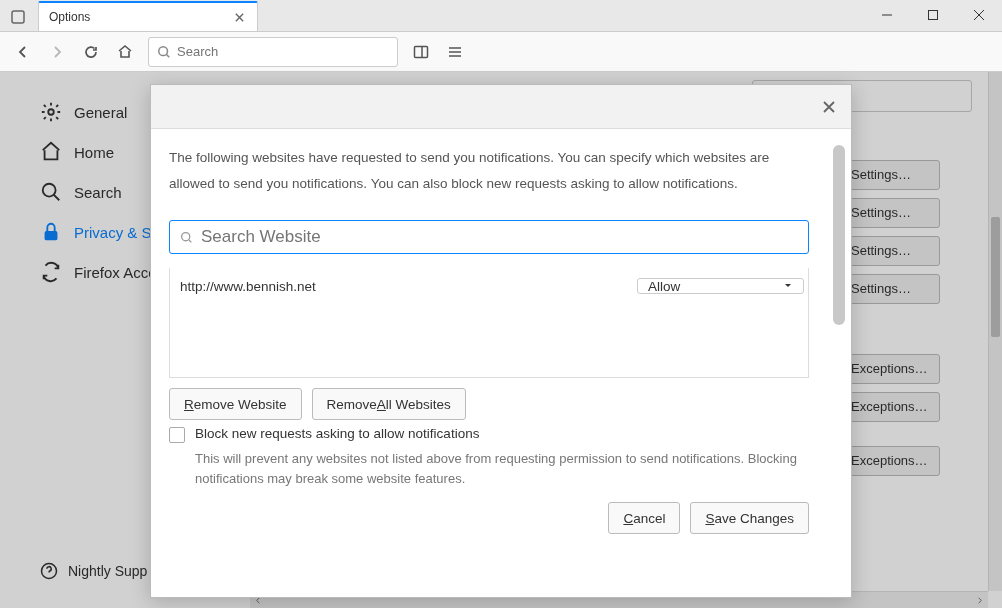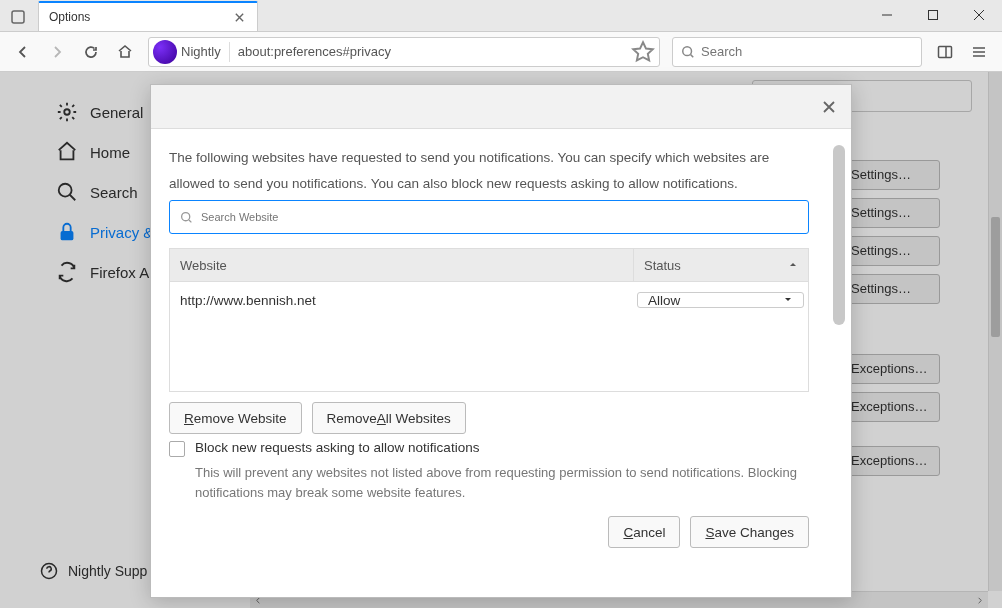--- a/index.html
+++ b/index.html
@@ -19,21 +19,21 @@
 .urlbar{flex:1;height:30px;border:1px solid #ccc;border-radius:3px;display:flex;align-items:center;background:#fff;padding:0 4px;margin:0 4px}
 .nightly-badge{width:24px;height:24px;border-radius:50%;background:radial-gradient(circle at 30% 30%,#7b2ff7,#3b0099);margin-right:4px}
 .nightly-text{font-size:13px;color:#555;margin-right:8px}
 .url-sep{width:1px;height:20px;background:#ddd;margin-right:8px}
 .url-text{flex:1;font-size:13px;color:#555}
 .star-btn{width:24px;height:24px;display:flex;align-items:center;justify-content:center;color:#888;cursor:pointer}
 .searchbar{width:250px;height:30px;border:1px solid #ccc;border-radius:3px;display:flex;align-items:center;background:#fff;padding:0 8px;margin:0 4px}
 .searchbar svg{width:14px;height:14px;color:#888;margin-right:6px}
 .searchbar input{border:none;outline:none;flex:1;font-size:13px}
 .content{position:relative;height:536px;background:#fff}
-.sidebar{position:absolute;left:56px;top:20px;width:180px}
+.sidebar{position:absolute;left:40px;top:20px;width:180px}
 .side-item{display:flex;align-items:center;height:40px;gap:12px;font-size:15px;color:#333;padding:4px 0;cursor:pointer}
 .side-item.active{color:#0a84ff}
 .side-item svg{width:22px;height:22px}
 .side-support{position:absolute;left:40px;bottom:28px;display:flex;align-items:center;gap:10px;font-size:14px;color:#333}
 .side-support svg{width:18px;height:18px}
 .main-panel{position:absolute;left:250px;top:8px;right:30px}
 .find-box{position:absolute;right:0;top:0;width:220px;height:32px;border:1px solid #ccc;border-radius:3px;background:#fff}
 .settings-btn{display:inline-block;width:100px;height:30px;border:1px solid #bbb;border-radius:3px;background:#f0f0f0;line-height:28px;padding:0 10px;font-size:13px;color:#333;text-align:left;position:absolute;left:590px}
 .sb1{top:80px}.sb2{top:118px}.sb3{top:156px}.sb4{top:194px}
 .ex1{top:274px}.ex2{top:312px}.ex3{top:366px}
@@ -42,24 +42,24 @@
 .vscroll{position:absolute;right:0;top:0;bottom:17px;width:14px;background:#f0f0f0;border-left:1px solid #ddd}
 .vscroll .thumb{position:absolute;left:2px;right:2px;top:145px;height:120px;background:#c0c0c0;border-radius:2px}
 .overlay{position:absolute;left:0;top:72px;right:0;bottom:0;background:rgba(0,0,0,0.18)}
 .dialog{position:absolute;left:150px;right:150px;top:84px;bottom:10px;background:#fff;border:1px solid #bbb;box-shadow:0 4px 20px rgba(0,0,0,0.2);display:flex;flex-direction:column}
 .dlg-header{height:44px;background:#f2f2f2;border-bottom:1px solid #ddd;display:flex;align-items:center;justify-content:center;position:relative}
 .dlg-title{font-size:15px;font-weight:600;color:#333}
 .dlg-close{position:absolute;right:12px;top:12px;width:20px;height:20px;display:flex;align-items:center;justify-content:center;cursor:pointer;color:#666}
 .dlg-body{flex:1;padding:16px 26px 14px 18px;display:flex;flex-direction:column;position:relative}
 .dlg-scroll{position:absolute;right:6px;top:16px;width:12px;height:260px;background:transparent}
 .dlg-scroll .thumb{position:absolute;left:0;right:0;top:0;height:180px;background:#c8c8c8;border-radius:6px}
-.dlg-desc{font-size:13.5px;color:#555;line-height:1.9;margin-bottom:4px;padding-right:16px}
+.dlg-desc{font-size:13.5px;color:#555;line-height:1.9;margin-bottom:24px;padding-right:16px}
 .dlg-search{height:34px;border:1px solid #0a84ff;border-radius:3px;display:flex;align-items:center;padding:0 10px;margin-bottom:14px;margin-right:16px}
 .dlg-search svg{width:13px;height:13px;color:#999;margin-right:8px}
-.dlg-search input{border:none;outline:none;flex:1;font-size:11px;color:#4c1d95}
+.dlg-search input{border:none;outline:none;flex:1;font-size:17px;color:#4c1d95}
 .tbl-head{display:flex;height:34px;background:#ebebeb;border:1px solid #ddd;align-items:center;margin-right:16px}
 .th-website{flex:1;padding:0 10px;font-size:13px;color:#555}
 .th-status{width:175px;padding:0 10px;font-size:13px;color:#555;border-left:1px solid #ddd;display:flex;align-items:center;height:100%}
 .th-status .sort{margin-left:auto}
 .tbl-body{border:1px solid #ddd;border-top:none;min-height:110px;margin-right:16px}
 .tbl-row{display:flex;align-items:center;height:36px}
 .td-website{flex:1;padding:0 10px;font-size:13.5px;color:#333}
 .td-status{width:175px;padding:0 4px}
 .status-select{width:100%;height:16px;border:1px solid #ccc;border-radius:3px;background:#fff;display:flex;align-items:center;padding:0 10px;font-size:13.5px;color:#333;cursor:pointer}
 .status-select .chev{margin-left:auto}
@@ -124,31 +124,20 @@
   <div class="tb-btn">
       <svg viewBox="0 0 16 16" fill="none" stroke="currentColor" stroke-width="1.7">
         <path d="M13 8a5 5 0 1 1-1.5-3.5M13 3v3h-3"></path>
       </svg>
     </div>
   <div class="tb-btn">
       <svg viewBox="0 0 16 16" fill="none" stroke="currentColor" stroke-width="1.6">
         <path d="M2 7l6-5 6 5M4 7v6h8V7"></path>
       </svg>
     </div>
-  <div class="urlbar">
-    <div class="nightly-badge"></div>
-    <span class="nightly-text">Nightly</span>
-    <div class="url-sep"></div>
-    <span class="url-text">about:preferences#privacy</span>
-    <span class="star-btn">
-        <svg viewBox="0 0 16 16" fill="none" stroke="currentColor" stroke-width="1.3">
-          <path d="M8 1.5l2 4.2 4.5.5-3.3 3 .9 4.4L8 11.5 3.9 13.6l.9-4.4L1.5 6.2l4.5-.5z"></path>
-        </svg>
-      </span>
-  </div>
   <div class="searchbar">
     <svg viewBox="0 0 16 16" fill="none" stroke="currentColor" stroke-width="1.7">
         <circle cx="7" cy="7" r="5"></circle>
         <path d="M11 11l3 3"></path>
       </svg>
     <input placeholder="Search" style="">
   </div>
   <div class="tb-btn">
       <svg viewBox="0 0 16 16" fill="none" stroke="currentColor" stroke-width="1.5">
         <rect x="1.5" y="2.5" width="13" height="11" rx="1"></rect>
@@ -249,29 +238,20 @@
     <div class="dlg-scroll">
         <div class="thumb"></div>
       </div>
     <div class="dlg-desc">The following websites have requested to send you notifications. You can specify which websites are allowed to send you notifications. You can also block new requests asking to allow notifications.</div>
     <div class="dlg-search">
       <svg viewBox="0 0 16 16" fill="none" stroke="currentColor" stroke-width="1.6">
           <circle cx="7" cy="7" r="5"></circle>
           <path d="M11 11l3 3"></path>
         </svg>
       <input placeholder="Search Website" style="">
-    </div>
-    <div class="tbl-head">
-      <div class="th-website">Website</div>
-      <div class="th-status">
-        <span>Status</span>
-        <span class="sort"><svg width="10" height="10" viewBox="0 0 10 10" fill="currentColor">
-              <path d="M2 6l3-3 3 3z"></path>
-            </svg></span>
-      </div>
     </div>
     <div class="tbl-body">
       <div class="tbl-row">
         <div class="td-website">http://www.bennish.net</div>
         <div class="td-status">
           <div class="status-select">
             <span>Allow</span>
             <span class="chev"><svg width="10" height="10" viewBox="0 0 10 10" fill="currentColor">
                   <path d="M2 3l3 3 3-3z"></path>
                 </svg></span>

